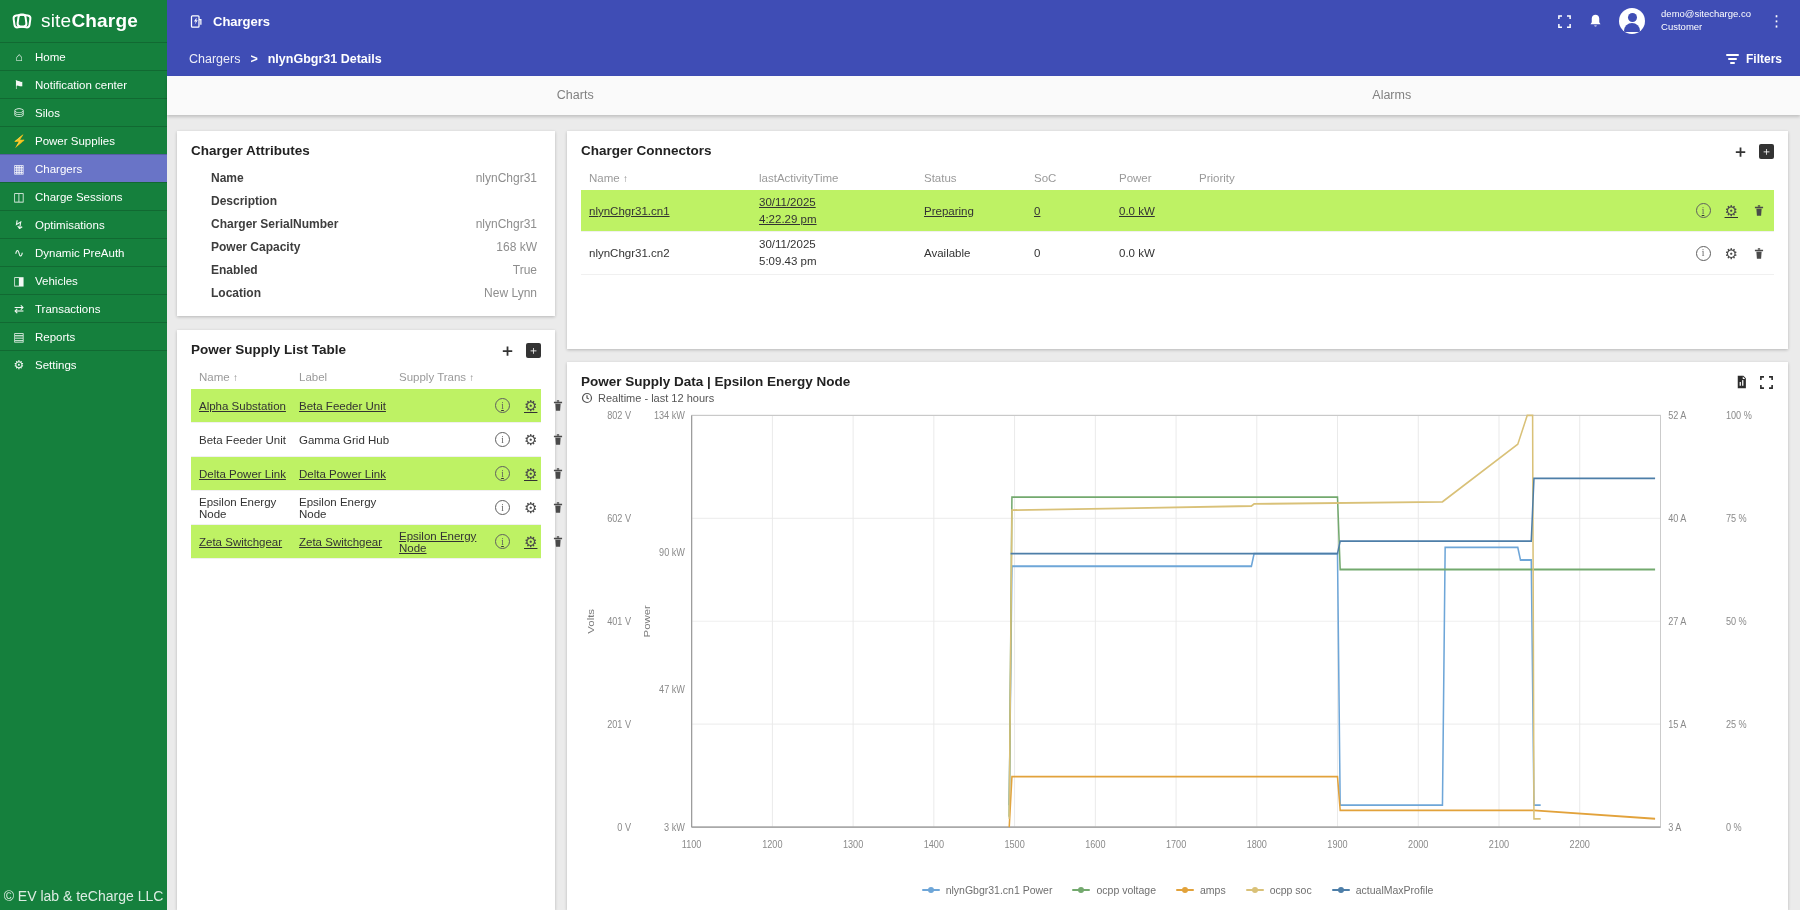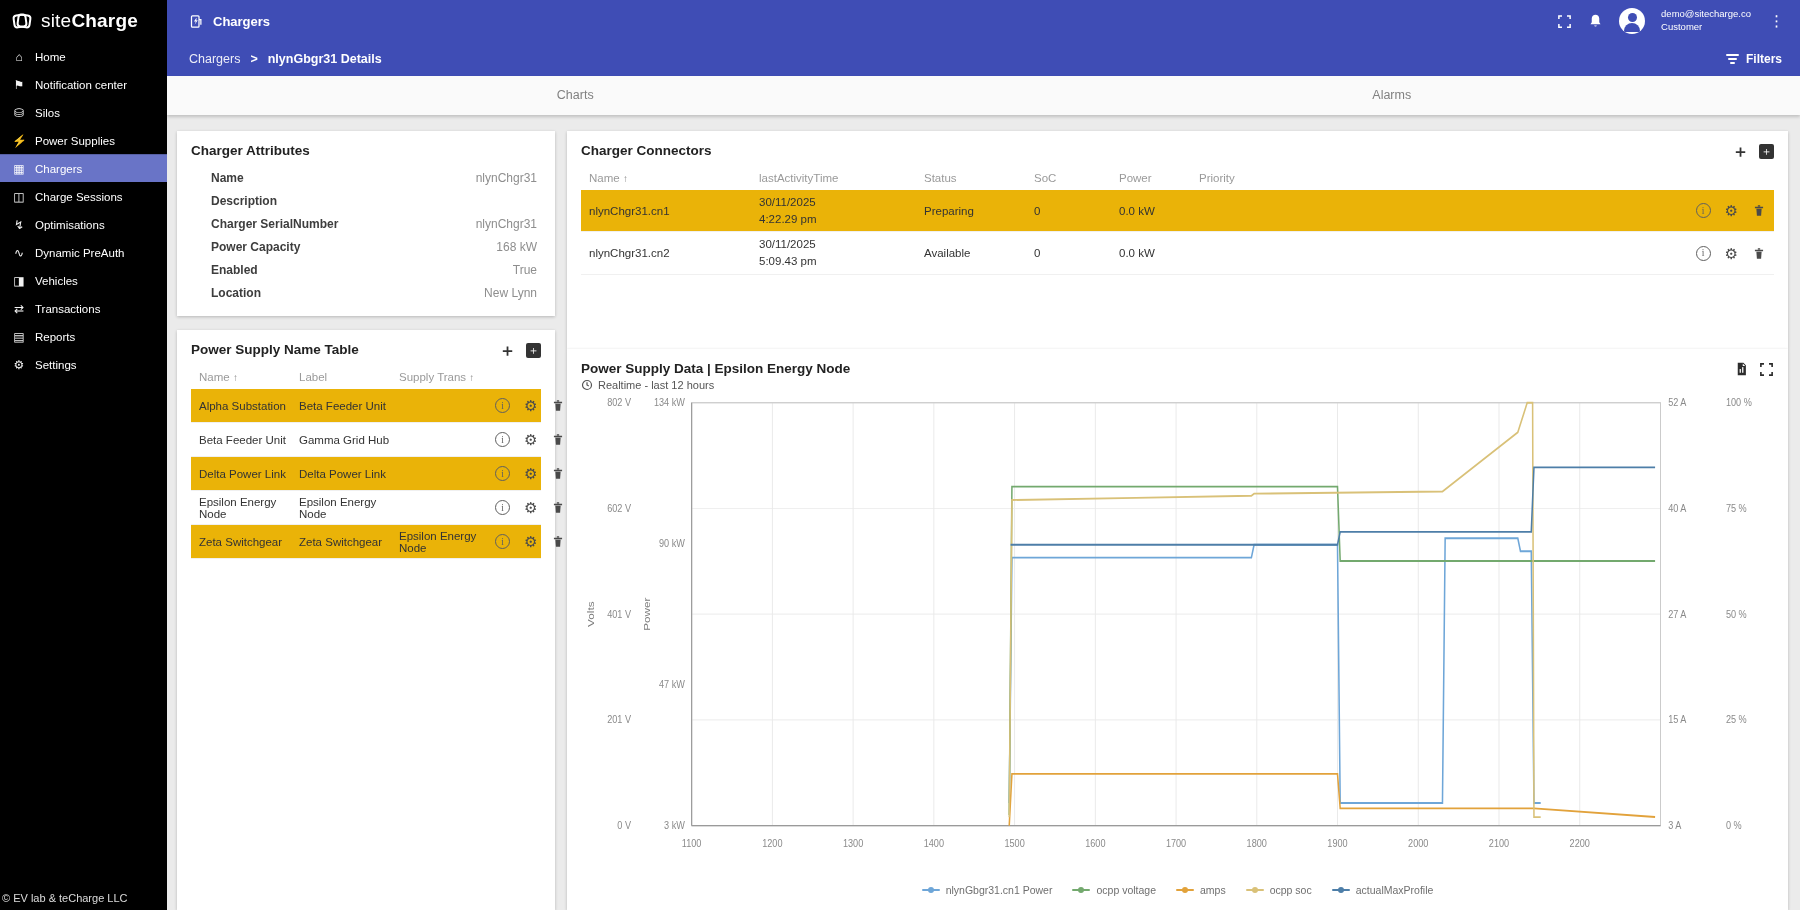--- a/index.html
+++ b/index.html
@@ -1,28 +1,28 @@
 <!DOCTYPE html>
 <html><head>
 <meta charset="utf-8">
 <style>
   * { margin:0; padding:0; box-sizing:border-box; }
   html,body { width:1800px; height:910px; overflow:hidden; font-family:"Liberation Sans", sans-serif; background:#ebebeb; }
   .app { display:flex; width:1800px; height:910px; }
 
   
-  .sidebar { width:167px; background:#000000; color:#fff; display:flex; flex-direction:column; flex-shrink:0; }
+  .sidebar { width:167px; background:#15803d; color:#fff; display:flex; flex-direction:column; flex-shrink:0; }
   .brand { height:42px; display:flex; align-items:center; gap:7px; padding:0 10px; }
   .brand svg { flex-shrink:0; }
   .brand-text { font-size:19px; letter-spacing:.2px; }
   .brand-text b { font-weight:700; }
   .nav-item { height:28px; display:flex; align-items:center; gap:9px; padding:0 12px; font-size:11.5px; border-top:1px solid rgba(0,0,0,.18); cursor:pointer; }
   .nav-item.active { background:#6974c7; }
   .nav-ic { width:14px; text-align:center; font-size:12px; opacity:.95; }
-  .side-footer { margin-top:auto; text-align:left; font-size:11px; opacity:.85; padding:6px 2px; }
+  .side-footer { margin-top:auto; text-align:center; font-size:14px; opacity:.85; padding:6px 2px; }
 
   
   .main { flex:1; display:flex; flex-direction:column; min-width:0; }
   .topbar { height:42px; background:#3f4db5; color:#fff; display:flex; align-items:center; justify-content:space-between; padding:0 14px 0 22px; }
   .tb-left { display:flex; align-items:center; gap:9px; font-size:13px; font-weight:700; }
   .tb-right { display:flex; align-items:center; gap:16px; }
   .avatar { width:26px; height:26px; background:#fff; border-radius:50%; position:relative; overflow:hidden; }
   .avatar .head { width:9px; height:9px; border-radius:50%; background:#3f4db5; position:absolute; left:8.5px; top:5px; }
   .avatar .body { width:16px; height:9px; border-radius:8px 8px 0 0; background:#3f4db5; position:absolute; left:5px; top:15px; }
   .user-meta { font-size:9.5px; line-height:1.35; text-align:left; }
@@ -35,39 +35,39 @@
   .filter-ic i { display:block; height:2px; background:#fff; border-radius:1px; }
   .filter-ic i:nth-child(1){width:13px;} .filter-ic i:nth-child(2){width:9px;} .filter-ic i:nth-child(3){width:5px;}
 
   .content { flex:1; display:flex; flex-direction:column; background:#ebebeb; min-height:0; }
   .tabs { display:flex; background:#fafafa; box-shadow:0 2px 3px rgba(0,0,0,.18); position:relative; z-index:2; }
   .tab { flex:1; text-align:center; padding:12px 0 10px; font-size:12.5px; color:#818181; border-bottom:3px solid transparent; cursor:pointer; }
   .tab.active { color:#2a3560; font-weight:700; border-bottom-color:#3f4db5; }
 
   .grid { flex:1; display:flex; gap:12px; padding:16px 12px 0 10px; min-height:0; }
   .col-left { width:378px; flex-shrink:0; display:flex; flex-direction:column; gap:14px; }
-  .col-right { flex:1; display:flex; flex-direction:column; gap:0; min-width:0; }
+  .col-right { flex:1; display:flex; flex-direction:column; gap:13px; min-width:0; }
   .card { background:#fff; box-shadow:0 1px 3px rgba(0,0,0,.22); padding:12px 14px; }
   .card-title { font-size:13.5px; font-weight:700; color:#222; }
   .card-head { display:flex; align-items:flex-start; justify-content:space-between; }
   .head-icons { display:flex; gap:10px; align-items:center; }
   .plus-btn { font-size:17px; font-weight:700; color:#333; cursor:pointer; line-height:1; }
   .addbox { width:15px; height:15px; background:#333; border-radius:2px; color:#fff; font-size:11px; line-height:15px; text-align:center; cursor:pointer; }
 
   
   .attr-rows { margin-top:8px; }
   .attr-row { display:flex; justify-content:space-between; padding:4.5px 4px 4.5px 20px; }
   .attr-label { font-size:12px; font-weight:700; color:#3d3d3d; }
   .attr-value { font-size:12px; color:#8e8e8e; }
 
   
   .tbl { margin-top:6px; font-size:11.5px; }
   .tbl-head { display:grid; color:#9a9a9a; padding:6px 8px; align-items:start; }
   .tbl-row { display:grid; align-items:center; padding:4px 8px; color:#333; border-bottom:1px solid #f0f0f0; min-height:34px; }
-  .tbl-row.shade { background:#eab308; }
+  .tbl-row.shade { background:#bef264;text-decoration:underline; }
   .conn .tbl-head, .conn .tbl-row { grid-template-columns:170px 165px 110px 85px 80px 80px 1fr; }
   .ps .tbl-head, .ps .tbl-row { grid-template-columns:100px 100px 96px 1fr; }
   .cell2 { line-height:1.45; }
   .sort-arrow { color:#888; font-size:10px; }
   .actions { display:flex; gap:14px; justify-content:flex-end; align-items:center; }
   .act { cursor:pointer; display:inline-flex; align-items:center; }
   .info-circle { width:15px; height:15px; border:1.4px solid #5f5f5f; border-radius:50%; color:#5f5f5f; font-size:9.5px; display:inline-flex; align-items:center; justify-content:center; font-family:"Liberation Serif", serif; }
   .gear { font-size:15px; color:#4a4a4a; line-height:1; }
   .trash svg { width:14px; height:15px; fill:#4a4a4a; }
 
@@ -235,21 +235,21 @@
                 </div>
                 <div class="attr-row">
        <span class="attr-label">Location</span>
        <span class="attr-value">New Lynn</span>
                 </div>
               </div>
           </section>
 
           <section class="card" style="flex:1">
             <div class="card-head">
-              <div class="card-title">Power Supply Name Table</div>
+              <div class="card-title">Power Supply List Table</div>
               <div class="head-icons">
                 <span class="plus-btn">＋</span>
                 <span class="addbox">＋</span>
               </div>
             </div>
             <div class="tbl ps" id="ps-table">
                 <div class="tbl-head">
                   <span>Name <span class="sort-arrow">↑</span></span>
                   <span>Label</span>
                   <span>Supply Trans <span class="sort-arrow">↑</span></span>

